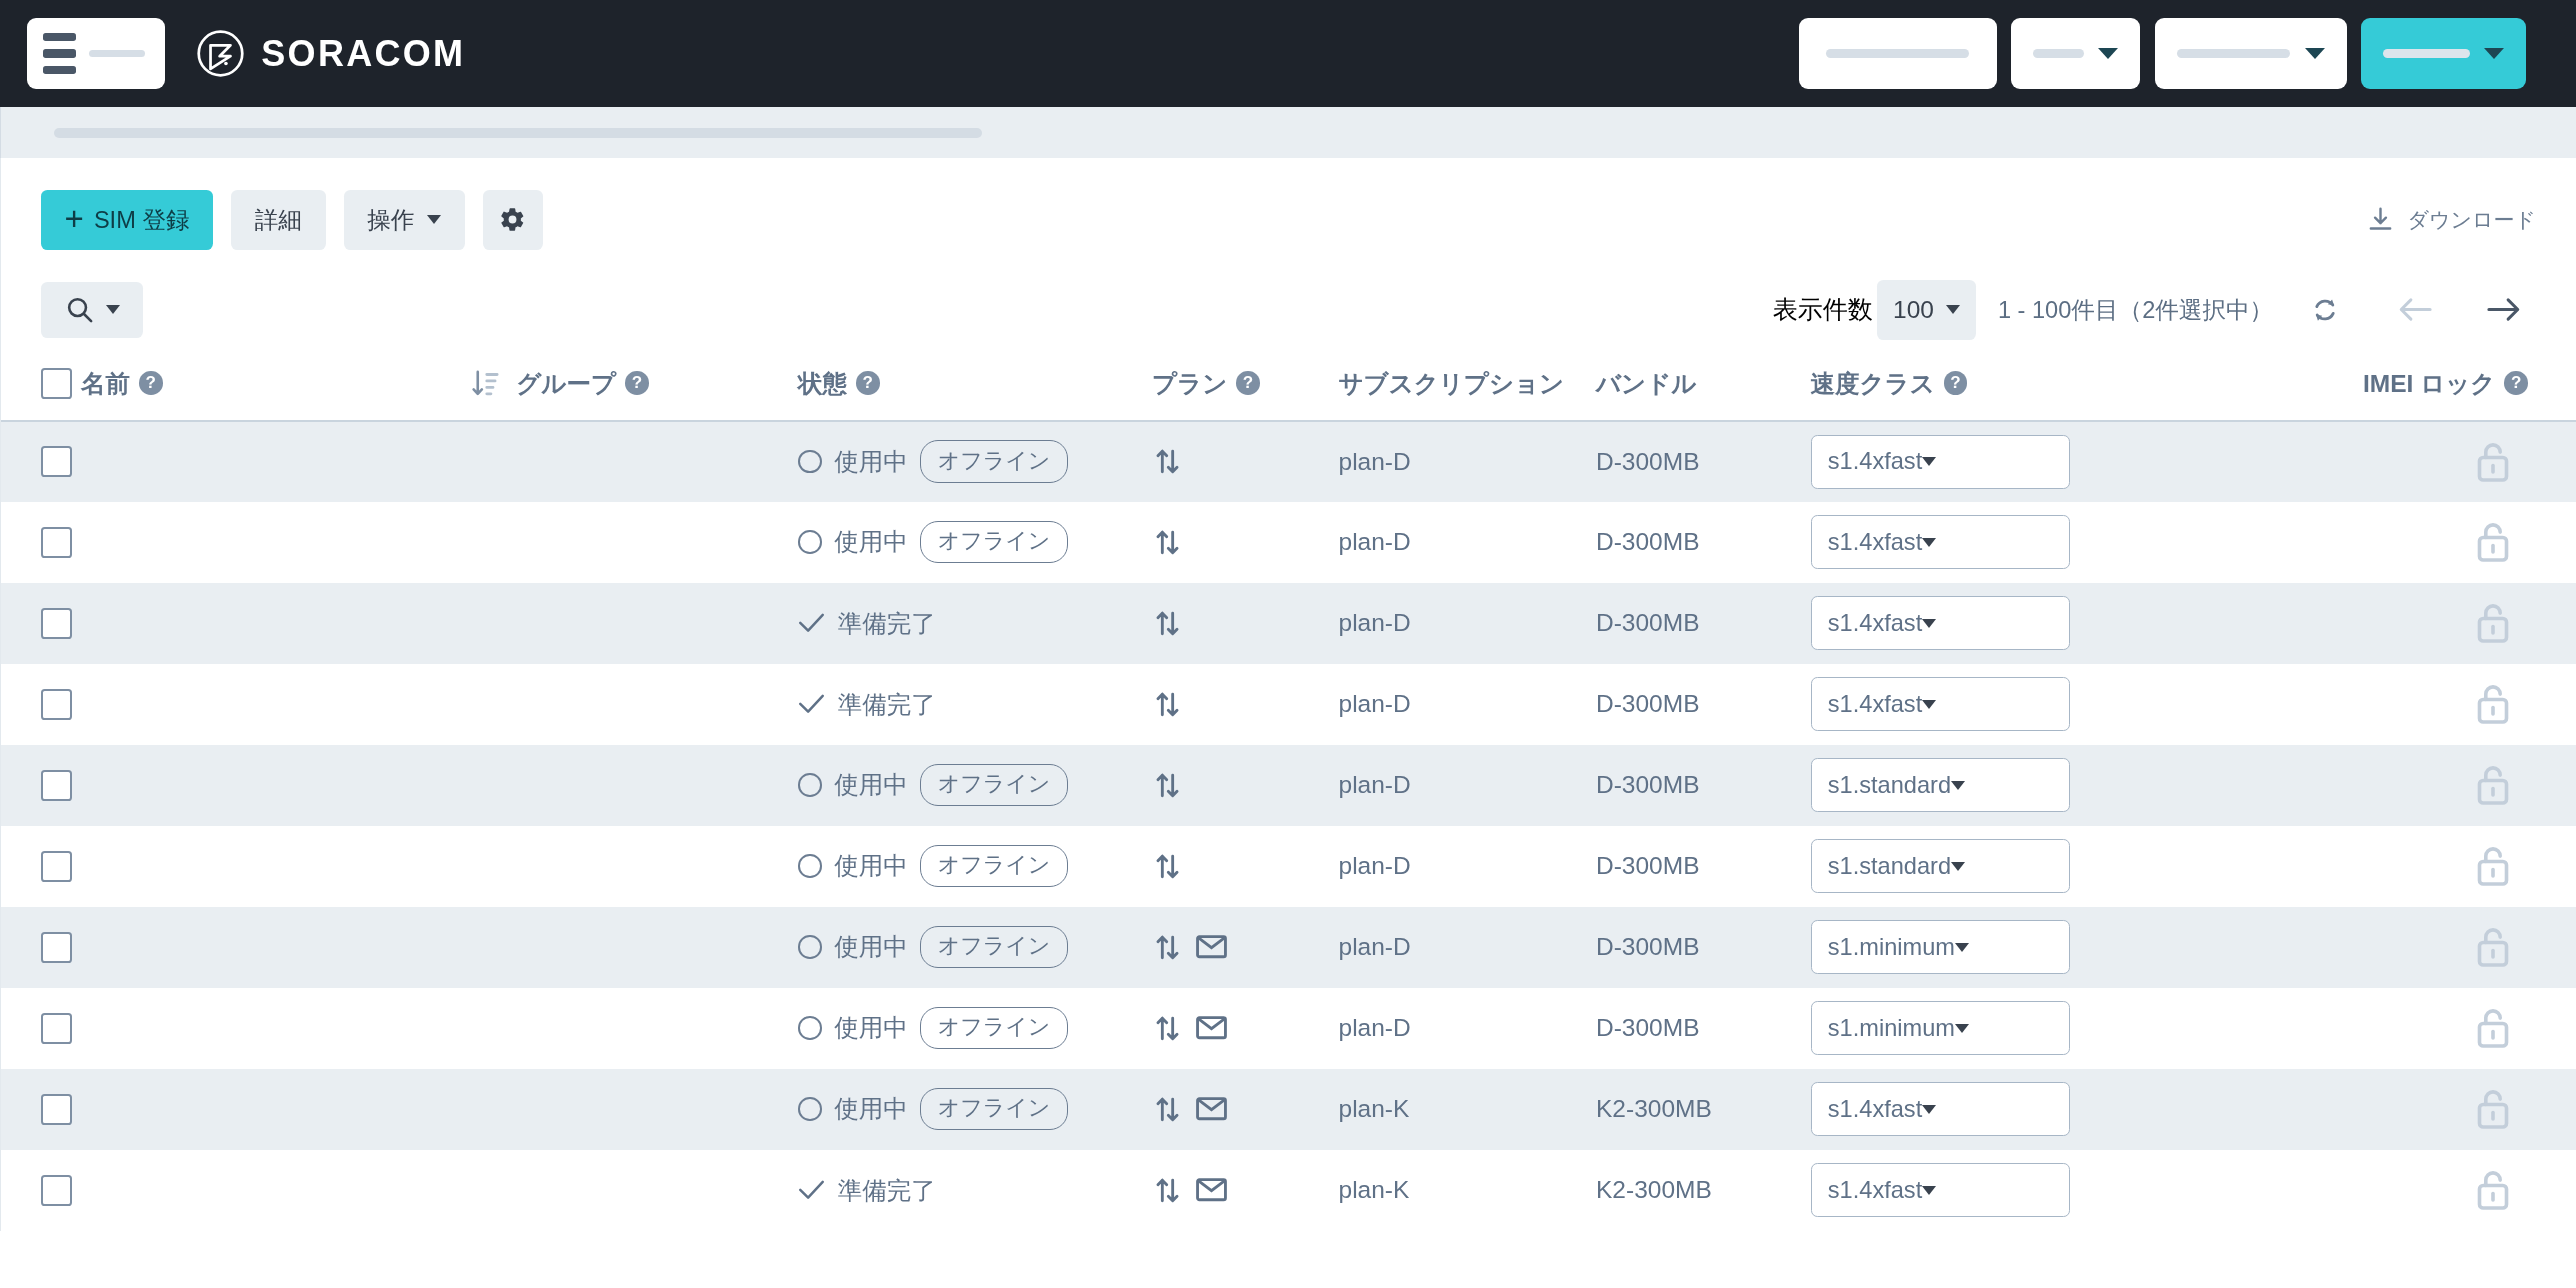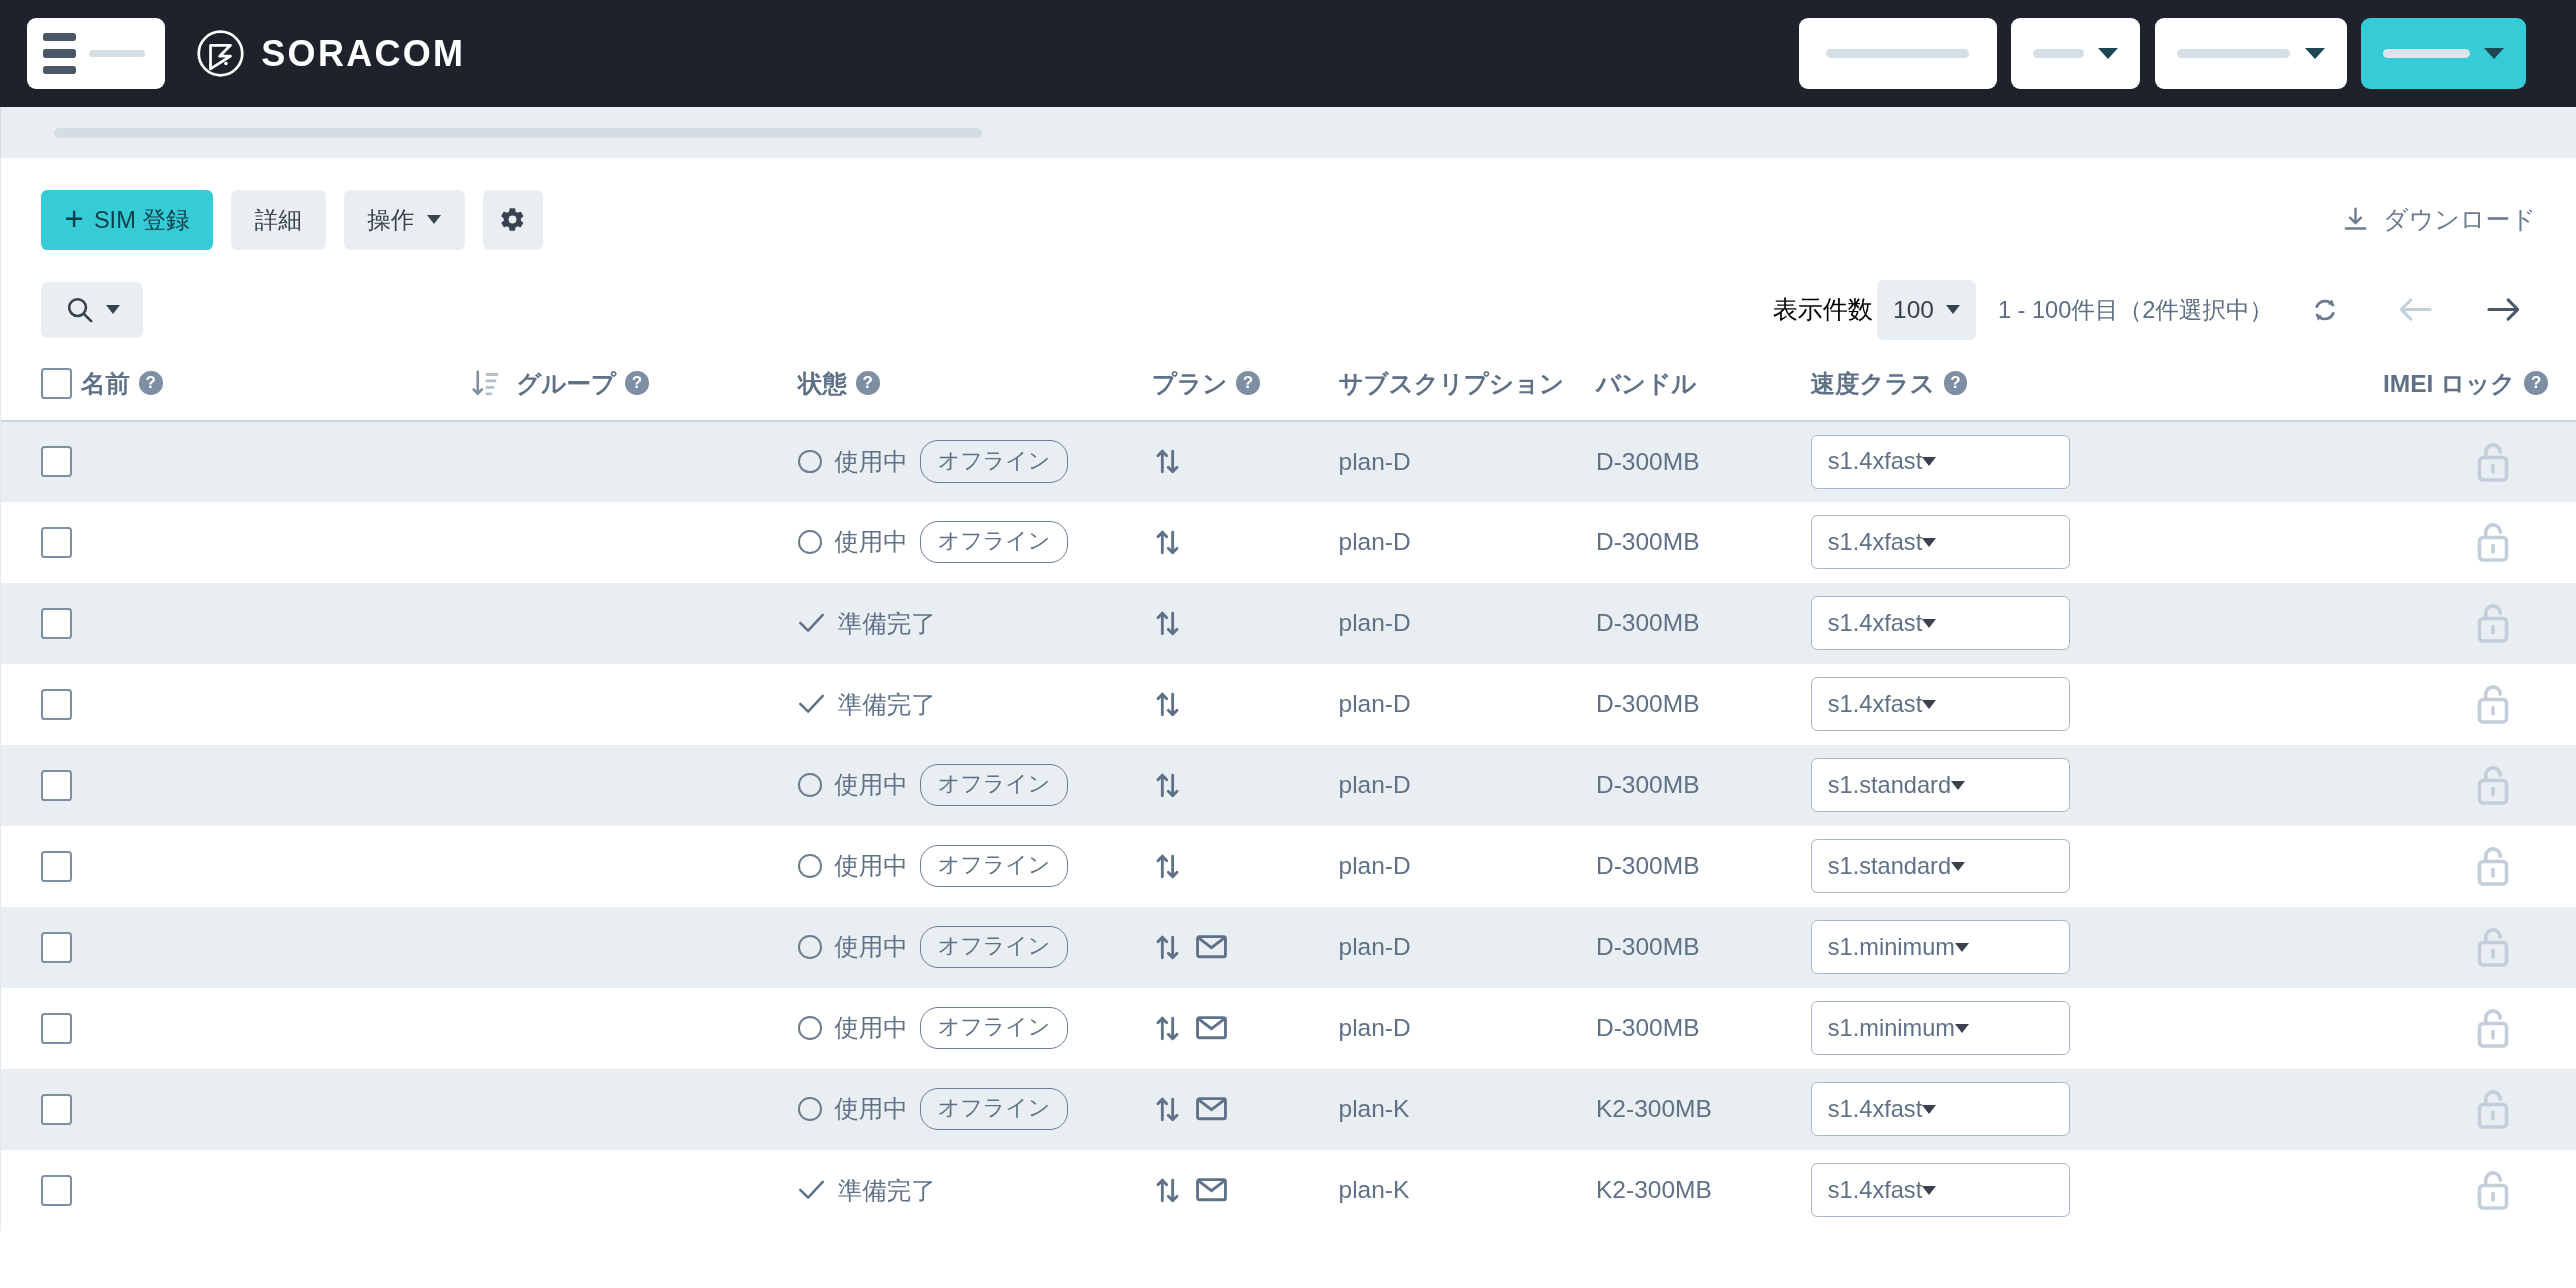--- a/index.html
+++ b/index.html
@@ -119,21 +119,21 @@
     width: 0; height: 0;
     border-left: 7.3px solid transparent;
     border-right: 7.3px solid transparent;
     border-top: 9px solid #39424E;
     margin-left: 2.7px;
   }
   .gear-btn { width: 60px; padding: 0; }
   .download-link {
     margin-left: auto;
     display: flex; align-items: center; gap: 12.7px;
-    color: #6C7D92; font-size: 25px;
+    color: #6C7D92; font-size: 21px;
     cursor: pointer;
   }
 
   
   .subbar {
     display: flex; align-items: center;
     padding: 9px 40px 0 40px;
     height: 94px;
   }
   .search-btn {
@@ -391,21 +391,21 @@
             <span>バンドル</span>
           </span>
         </th>
         <th class="pl-8">
           <span class="thead-inner">
             <span>速度クラス</span>
             <span class="help-icon">?</span>
           </span>
         </th>
         <th>
-          <span class="thead-inner right" style="padding-right:28px">
+          <span class="thead-inner right" style="padding-right:48px">
             <span>IMEI ロック</span>
             <span class="help-icon">?</span>
           </span>
         </th>
       </tr>
     </thead>
     <tbody id="tbody">
         <tr class="stripe">
           <td class="cell-pad-l">
             <span class="chk"></span>

